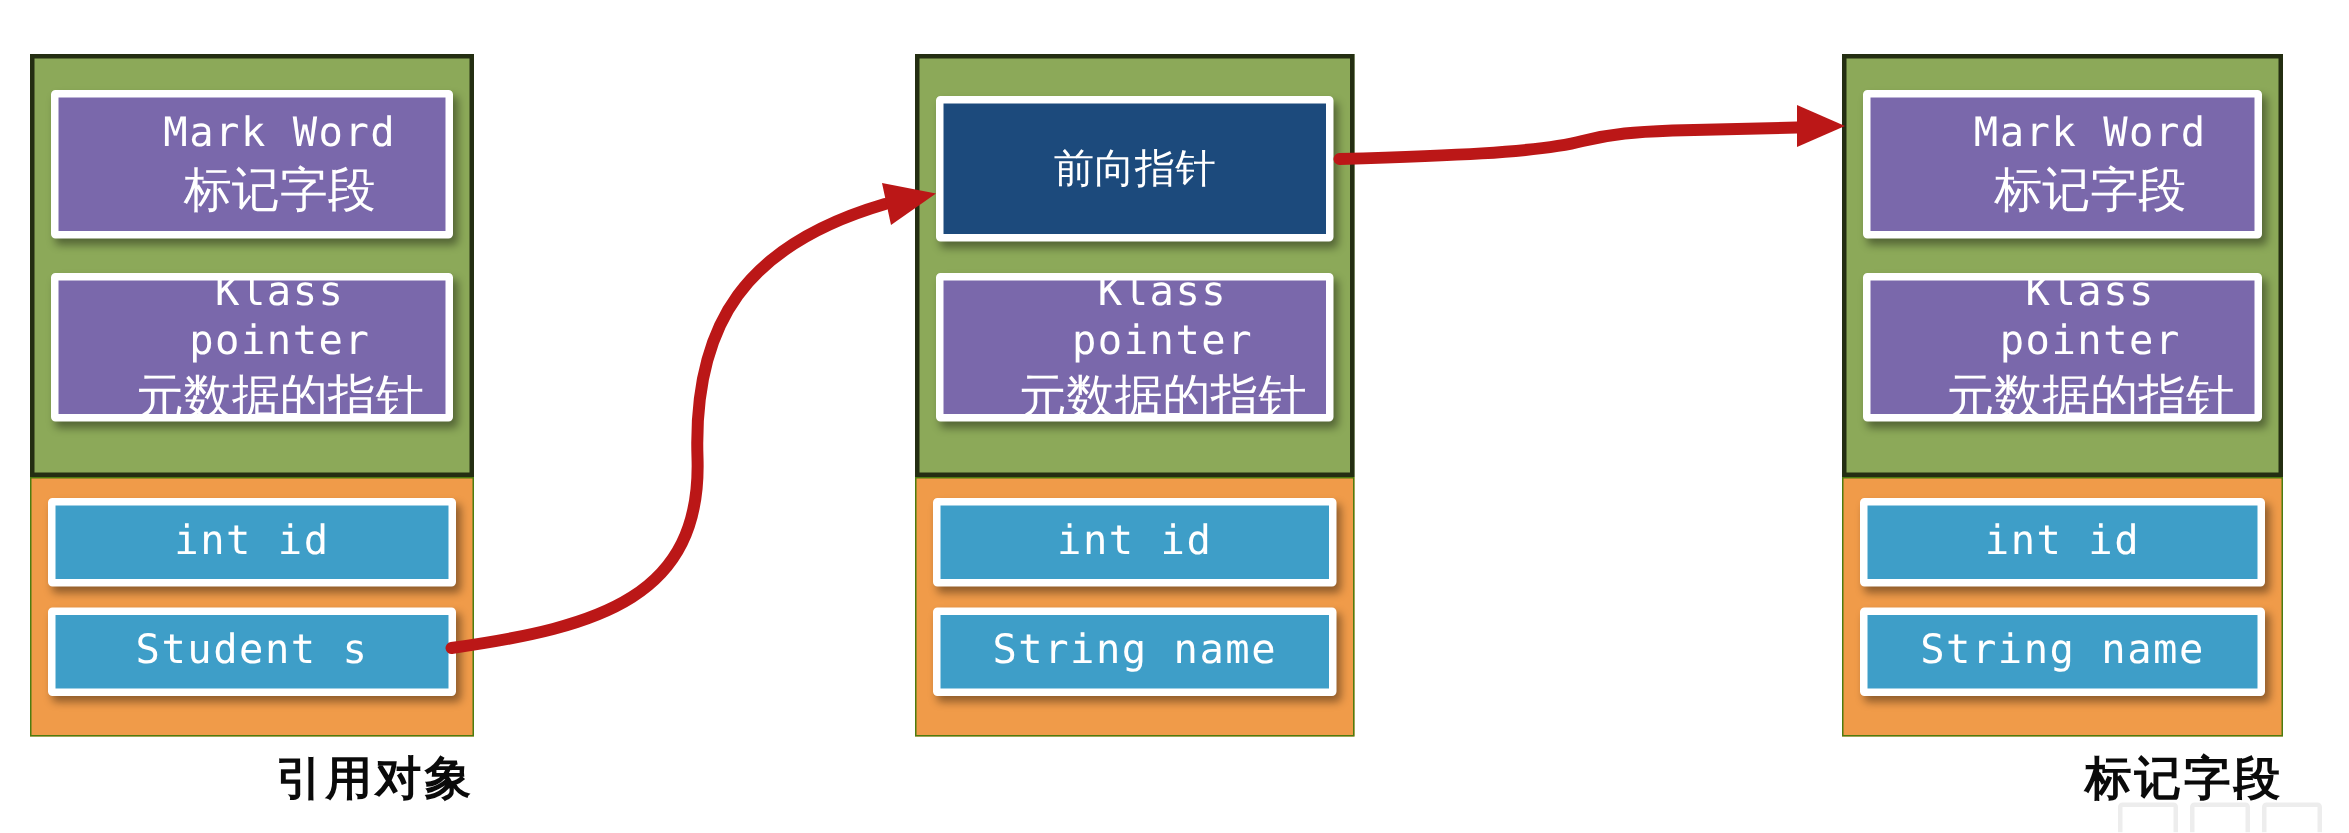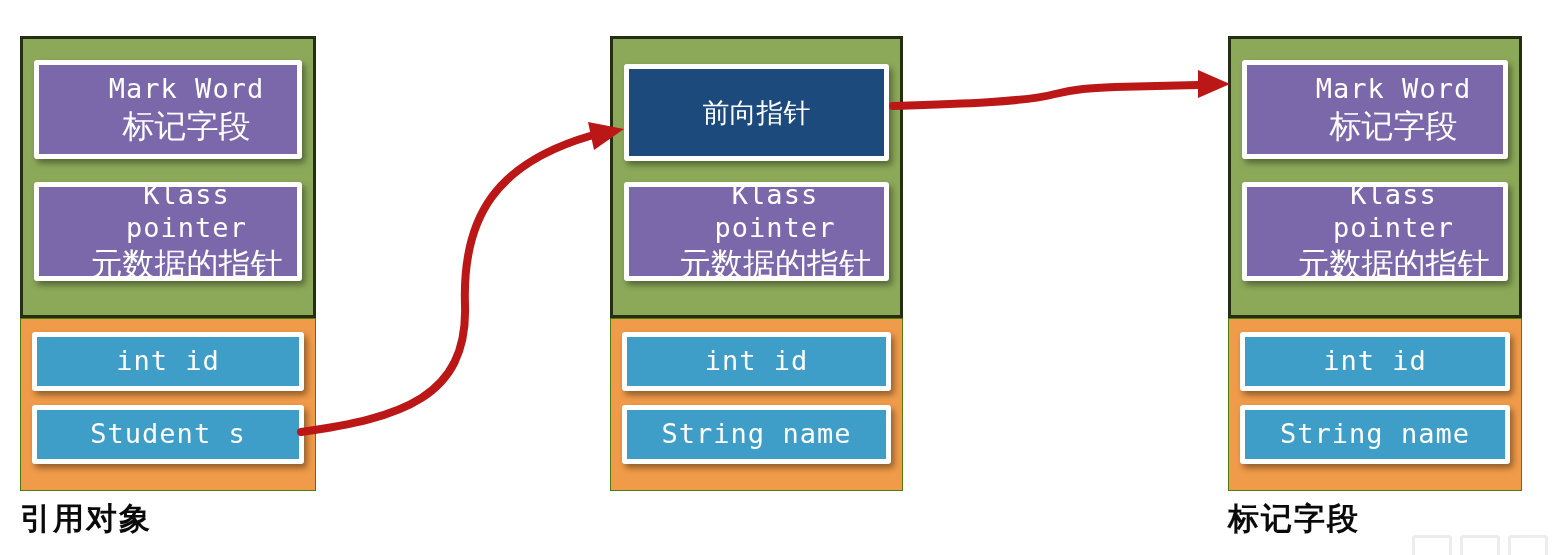--- a/index.html
+++ b/index.html
@@ -44,21 +44,21 @@
   .navy{background:#1c4a7c;}
   .navy .cjk{font-size:27px;}
   .blue{background:#3e9ec8;}
   .hdr-cell-1{top:21px;height:99px;}
   .hdr-cell-2{top:143px;height:99px;}
   .navy-cell{top:25px;height:97px;}
   .fld-cell-1{top:13px;height:59px;}
   .fld-cell-2{top:86px;height:59px;}
   .col-label{
     position:absolute;left:0;right:0;top:498px;
-    text-align:left;
+    text-align:right;
     font-size:31px;font-weight:bold;letter-spacing:2px;
     color:#0a0a0a;
   }
   .arrow-layer{position:absolute;left:0;top:0;z-index:5;pointer-events:none;}
   .arrow-path{fill:none;stroke:#bb1717;stroke-width:8;stroke-linecap:round;}
   .arrow-head{fill:#bb1717;stroke:none;}
   .watermark{
     position:absolute;right:4px;bottom:-8px;width:150px;height:26px;
     opacity:0.18;display:flex;gap:8px;align-items:flex-end;
   }

